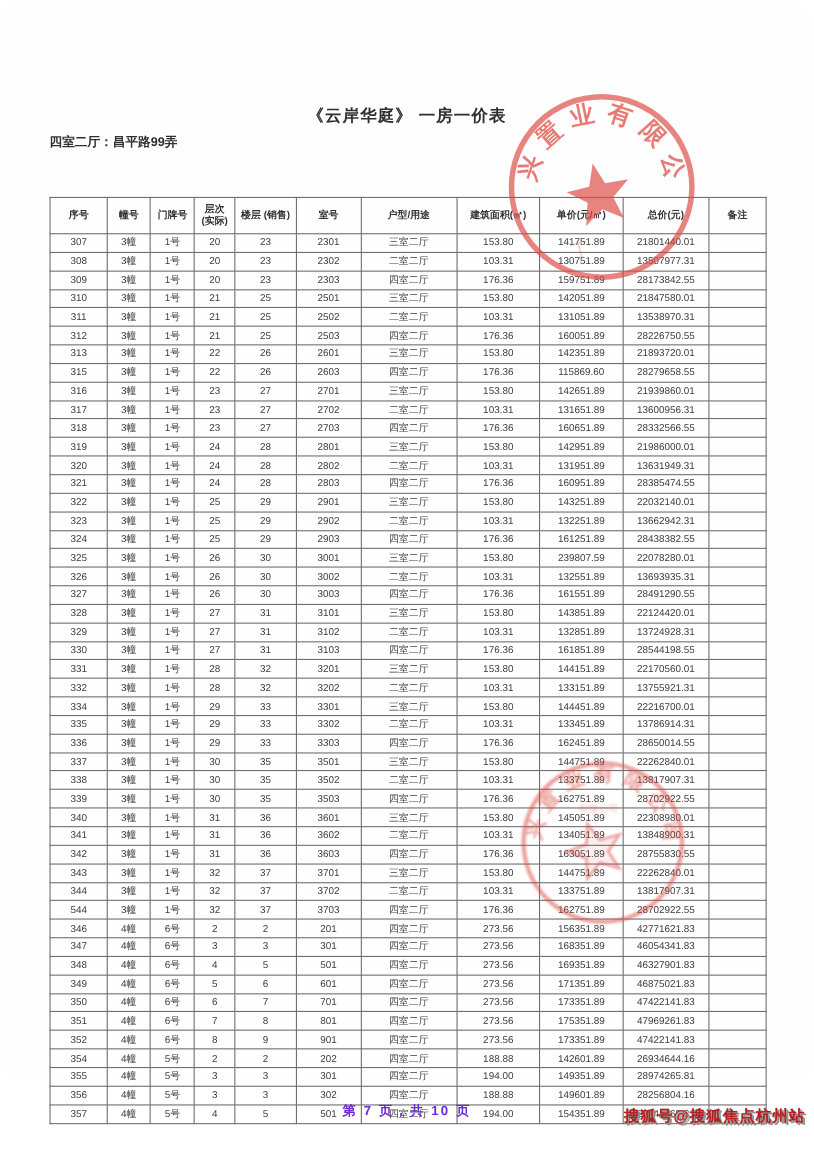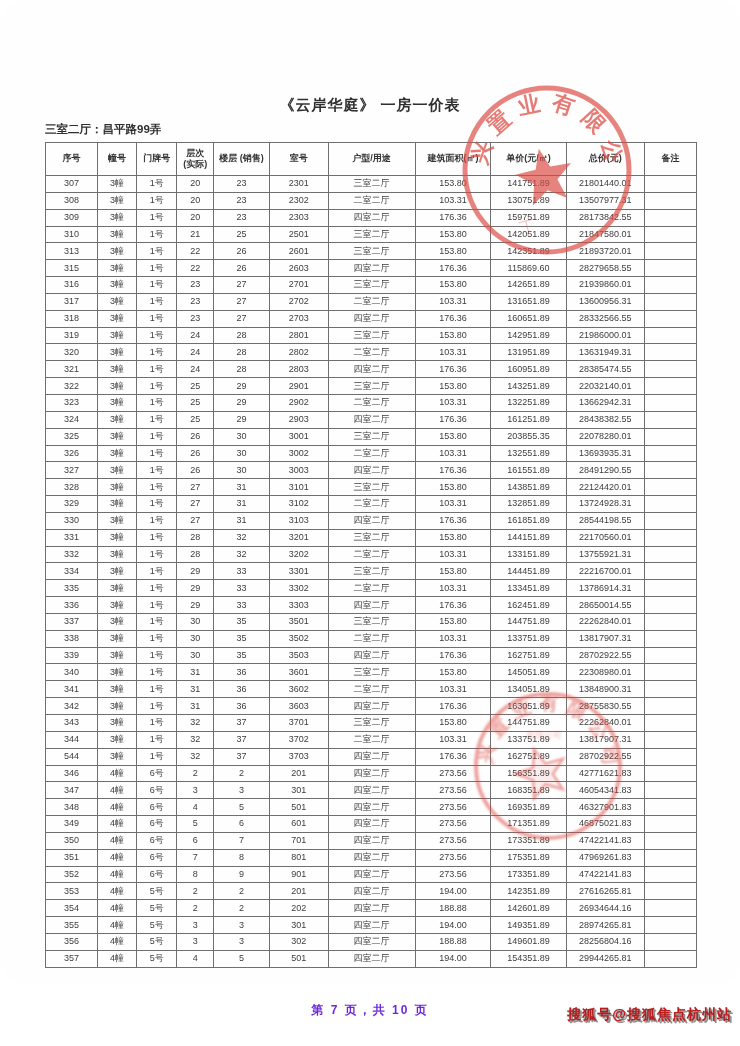--- a/index.html
+++ b/index.html
@@ -11,21 +11,21 @@
   .page{position:relative;width:740px;height:984px;background:#fefefe;border-radius:22px;}
   .doc-title{
     position:absolute;top:96px;left:0;width:100%;text-align:center;
     font-size:15px;font-weight:bold;color:#2f2f2f;letter-spacing:1px;
   }
   .location{
     position:absolute;top:122px;left:45px;
     font-size:11.5px;font-weight:bold;color:#2f2f2f;
   }
   .tbl-wrap{position:absolute;top:142px;left:45px;width:652px;}
-  table{width:652px;border-collapse:collapse;table-layout:fixed;}
+  table{width:652px;border-collapse:collapse;table-layout:fixed;margin-top:37px;}
   col.c1{width:8.0%}col.c2{width:6.0%}col.c3{width:6.2%}col.c4{width:5.6%}
   col.c5{width:8.6%}col.c6{width:9.0%}col.c7{width:13.4%}col.c8{width:11.6%}
   col.c9{width:11.6%}col.c10{width:12.0%}col.c11{width:8.0%}
   th,td{
     border:1px solid #6f6f6f;text-align:center;vertical-align:middle;
     overflow:hidden;padding:0;
   }
   thead th{
     height:32px;font-size:9px;font-weight:bold;color:#333;
     white-space:pre-line;line-height:1.25;
@@ -48,21 +48,21 @@
   .stamp-a{left:459px;top:82px;}
   .stamp-b{left:468px;top:686px;}
 </style>
 </head>
 <body>
 
 <div class="page">
 
   <div class="doc-title">《云岸华庭》 一房一价表</div>
 
-  <div class="location">三室二厅：昌平路99弄</div>
+  <div class="location">四室二厅：昌平路99弄</div>
 
   <div class="tbl-wrap">
     <table>
       <colgroup>
         <col class="c1">
           <col class="c2">
           <col class="c3">
           <col class="c4">
         <col class="c5">
           <col class="c6">
@@ -135,20 +135,46 @@
             <td>21</td>
             <td>25</td>
             <td>2501</td>
             <td>三室二厅</td>
             <td>153.80</td>
             <td>142051.89</td>
             <td>21847580.01</td>
             <td></td>
           </tr>
           <tr>
+            <td>311</td>
+            <td>3幢</td>
+            <td>1号</td>
+            <td>21</td>
+            <td>25</td>
+            <td>2502</td>
+            <td>二室二厅</td>
+            <td>103.31</td>
+            <td>131051.89</td>
+            <td>13538970.31</td>
+            <td></td>
+          </tr>
+          <tr>
+            <td>312</td>
+            <td>3幢</td>
+            <td>1号</td>
+            <td>21</td>
+            <td>25</td>
+            <td>2503</td>
+            <td>四室二厅</td>
+            <td>176.36</td>
+            <td>160051.89</td>
+            <td>28226750.55</td>
+            <td></td>
+          </tr>
+          <tr>
             <td>313</td>
             <td>3幢</td>
             <td>1号</td>
             <td>22</td>
             <td>26</td>
             <td>2601</td>
             <td>三室二厅</td>
             <td>153.80</td>
             <td>142351.89</td>
             <td>21893720.01</td>
@@ -286,21 +312,21 @@
           </tr>
           <tr>
             <td>325</td>
             <td>3幢</td>
             <td>1号</td>
             <td>26</td>
             <td>30</td>
             <td>3001</td>
             <td>三室二厅</td>
             <td>153.80</td>
-            <td>203855.35</td>
+            <td>239807.59</td>
             <td>22078280.01</td>
             <td></td>
           </tr>
           <tr>
             <td>326</td>
             <td>3幢</td>
             <td>1号</td>
             <td>26</td>
             <td>30</td>
             <td>3002</td>
@@ -626,33 +652,20 @@
             <td>352</td>
             <td>4幢</td>
             <td>6号</td>
             <td>8</td>
             <td>9</td>
             <td>901</td>
             <td>四室二厅</td>
             <td>273.56</td>
             <td>173351.89</td>
             <td>47422141.83</td>
-            <td></td>
-          </tr>
-          <tr>
-            <td>353</td>
-            <td>4幢</td>
-            <td>5号</td>
-            <td>2</td>
-            <td>2</td>
-            <td>201</td>
-            <td>四室二厅</td>
-            <td>194.00</td>
-            <td>142351.89</td>
-            <td>27616265.81</td>
             <td></td>
           </tr>
           <tr>
             <td>354</td>
             <td>4幢</td>
             <td>5号</td>
             <td>2</td>
             <td>2</td>
             <td>202</td>
             <td>四室二厅</td>

